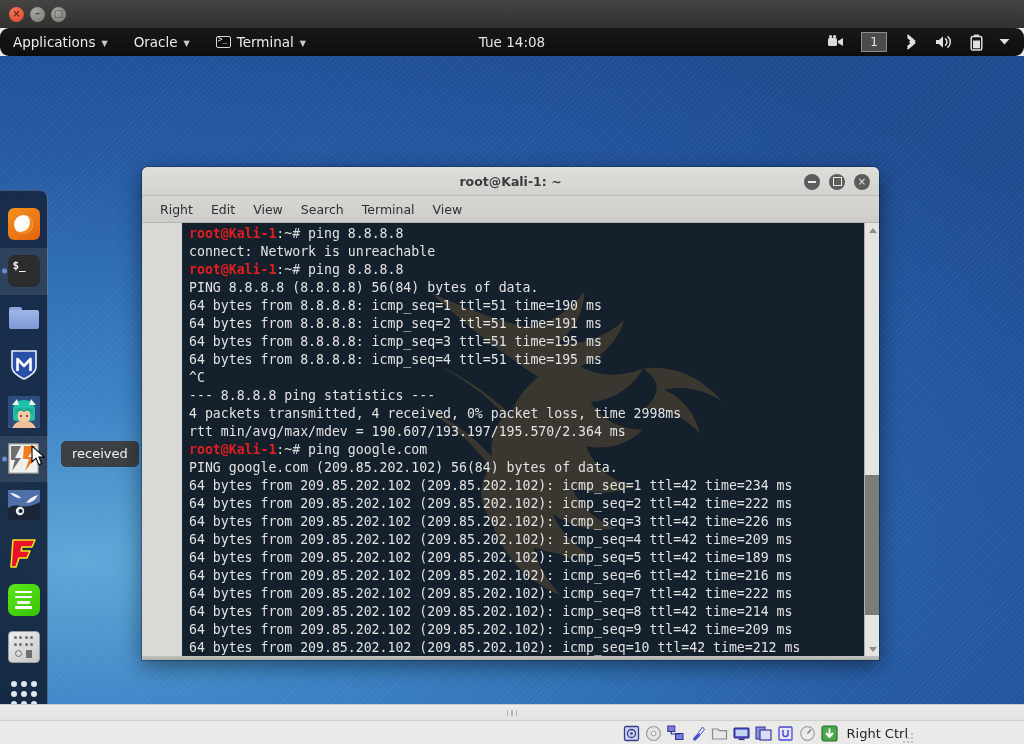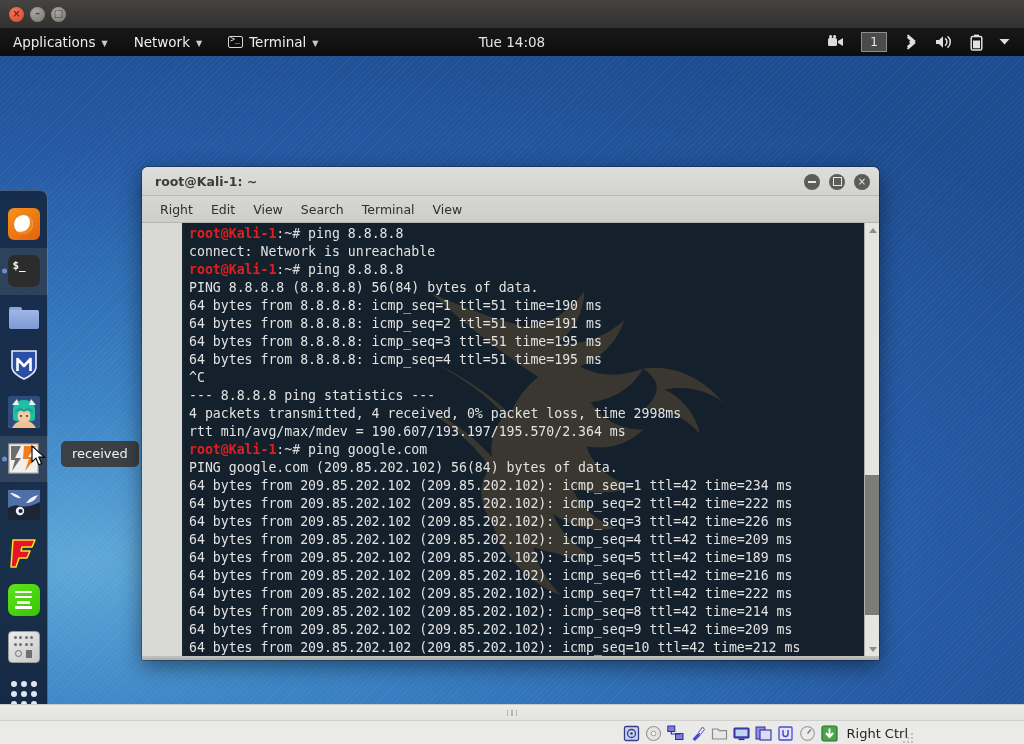--- a/index.html
+++ b/index.html
@@ -47,20 +47,21 @@
     overflow: hidden;
   }
 
   
   #gnome-panel {
     position: absolute; left: 0; top: 0; width: 1024px; height: 28px;
     background: linear-gradient(to bottom, #181818 0%, #0d0d0d 100%);
     color: #e8e8e8; font-size: 13.5px;
     display: flex; align-items: center;
     font-family: "DejaVu Sans", sans-serif;
+    border-radius: 9px;
   }
   .panel-item {
     display: flex; align-items: center; gap: 6px;
     padding: 0 13px; height: 28px; color: #ececec; font-size: 13.5px;
     white-space: nowrap;
   }
   .caret { font-size: 8px; opacity: .85; transform: translateY(1px); }
   .term-mini-icon {
     width: 15px; height: 12px; border: 1.4px solid #d8d8d8; border-radius: 2px;
     position: relative; background: #0d0d0d;
@@ -225,24 +226,23 @@
     overflow: hidden;
     display: flex; flex-direction: column;
   }
   #term-titlebar {
     height: 29px; flex: 0 0 29px;
     background: linear-gradient(to bottom,#dededb 0%,#d2d2cf 100%);
     border-bottom: 1px solid #b9b9b5;
     display: flex; align-items: center; position: relative;
   }
   #term-title {
-    position: absolute; left: 0; right: 0; 
+    position: absolute; left: 0; right: 0; text-align: center;
     font-size: 12.5px; color: #3b3b39; font-weight: bold;
     font-family: "DejaVu Sans", sans-serif;
-    padding-left: 13px;
   }
   #term-winbtns {
     position: absolute; right: 9px; top: 0; height: 29px;
     display: flex; align-items: center; gap: 9px;
   }
   .tw-btn {
     width: 16px; height: 16px; border-radius: 50%;
     background: #5c5c5a; color: #e8e8e6;
     display: flex; align-items: center; justify-content: center;
     font-size: 10px; line-height: 1; font-family: "DejaVu Sans", sans-serif;
@@ -372,21 +372,21 @@
   <div id="guest-screen">
 
     <div id="desktop"></div>
 
     <div id="gnome-panel">
       <div class="panel-item">
         <span>Applications</span>
         <span class="caret">▼</span>
       </div>
       <div class="panel-item">
-        <span>Network</span>
+        <span>Oracle</span>
         <span class="caret">▼</span>
       </div>
       <div class="panel-item">
         <span class="term-mini-icon"></span>
         <span>Terminal</span>
         <span class="caret">▼</span>
       </div>
 
       <div id="panel-clock">
         <span>Tue 14:08</span>

